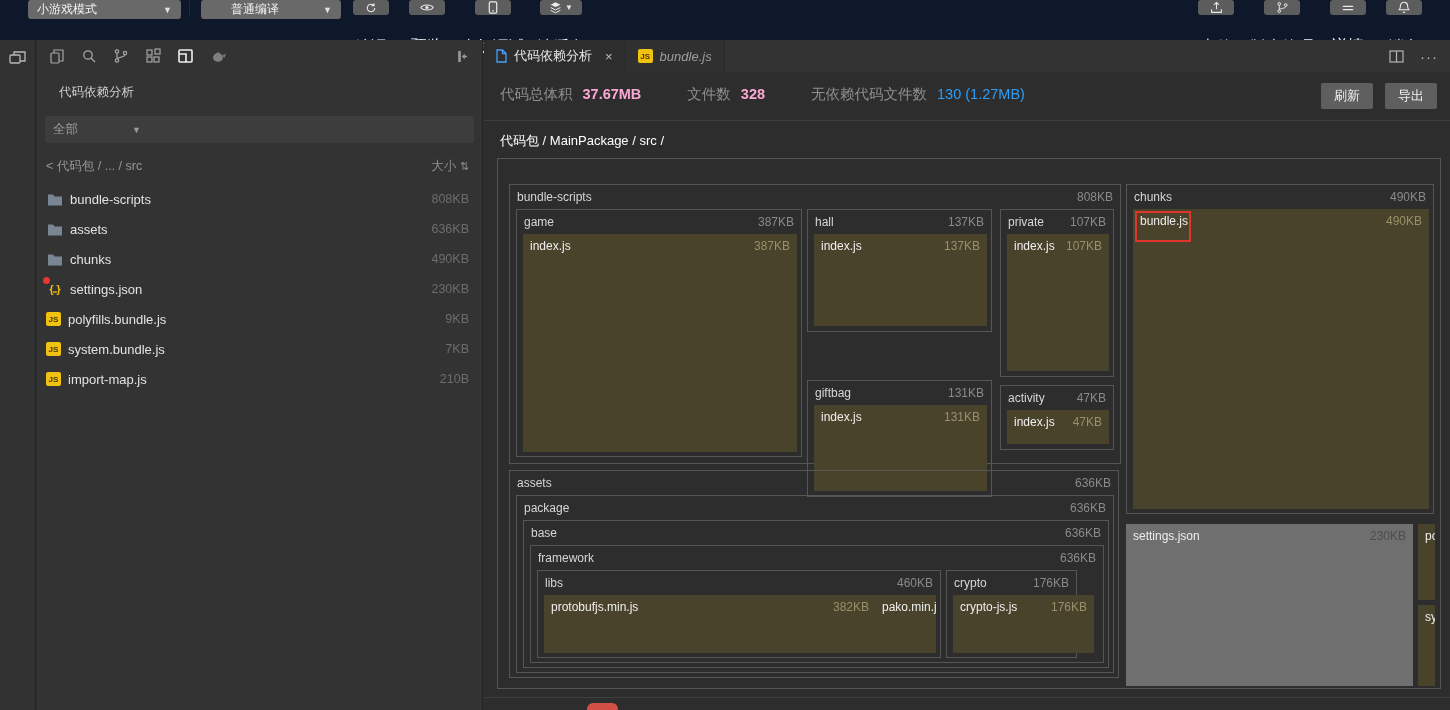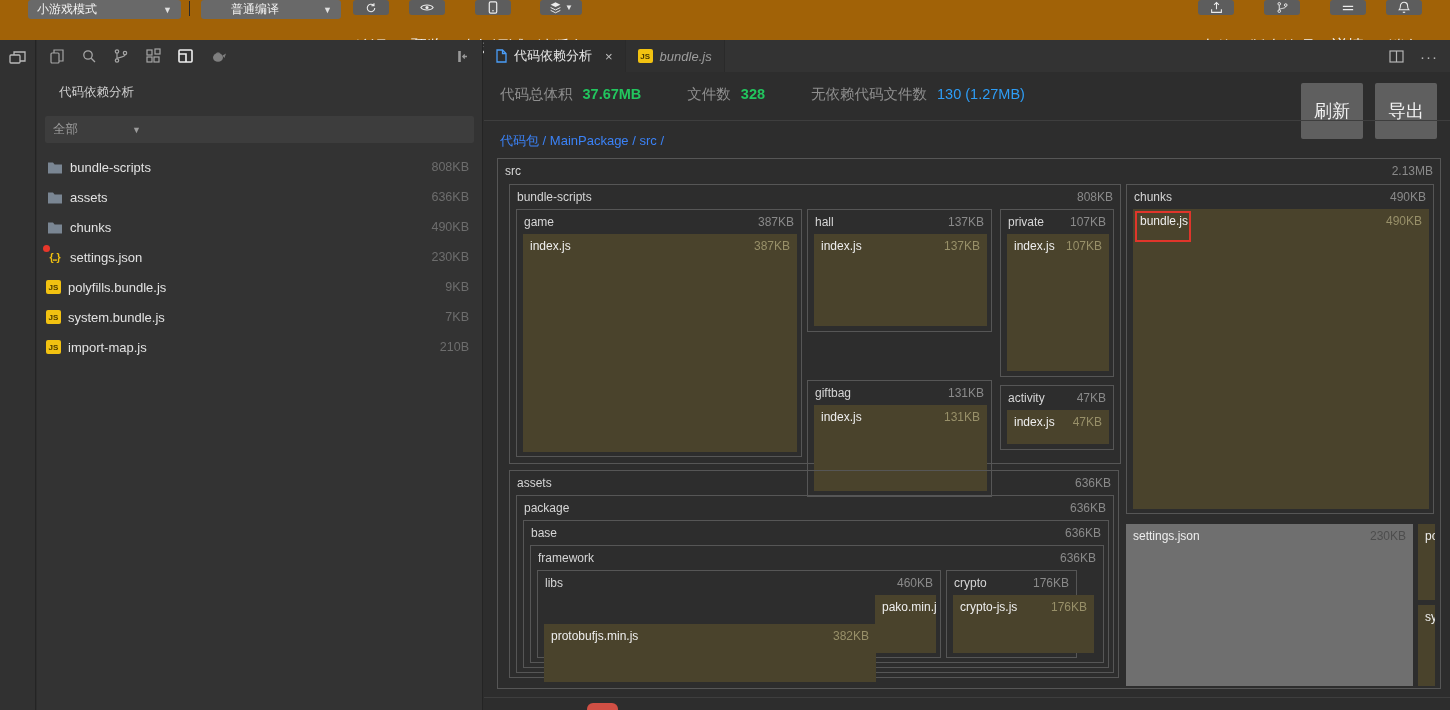--- a/index.html
+++ b/index.html
@@ -8,21 +8,21 @@
     position: relative;
     background: #2d2d2d;
     font-family: "Liberation Sans", "DejaVu Sans", sans-serif;
     font-size: 12px;
     color: #ddd;
     overflow: hidden;
   }
   svg { display:block; }
 
   
-  .toolbar { position:absolute; top:0; left:0; right:0; height:40px; background:#a16207; }
+  .toolbar { position:absolute; top:0; left:0; right:0; height:40px; background:#0f172a; }
   .dd {
     position:absolute; top:0; height:19px; background:#696969; border-radius:3px;
     color:#f2f2f2; display:flex; align-items:center; justify-content:space-between;
     padding:0 9px; font-size:12px; cursor:pointer;
   }
   .dd .caret { color:#e0e0e0; font-size:9px; margin-left:8px; }
   .dd-sep { position:absolute; left:189px; top:1px; width:1px; height:15px; background:#2a2a2a; }
   .tbtns { position:absolute; top:0; display:flex; gap:12px; }
   .tool-btn { text-align:center; cursor:pointer; min-width:44px; }
   .tool-btn .chip {
@@ -67,26 +67,26 @@
   .tab.active { background:#2d2d2d; color:#e8e8e8; }
   .tab.preview { background:#303030; color:#9d9d9d; font-style:italic; }
   .tab .close { margin-left:6px; color:#c0c0c0; font-size:13px; font-style:normal; }
   .tab-actions { position:absolute; right:12px; top:0; height:32px; display:flex; align-items:center; gap:16px; color:#b5b5b5; }
   .tab-actions > * { cursor:pointer; }
   .dots { font-size:15px; letter-spacing:1px; color:#b5b5b5; }
 
   .content { position:relative; height:638px; }
   .stats { position:absolute; top:13px; left:16px; display:flex; align-items:center; gap:46px; font-size:14.5px; }
   .stat .lbl { color:#8f8f8f; margin-right:10px; }
-  .stat .val { color:#22c55e; font-weight:bold; }
+  .stat .val { color:#f9a8d4; font-weight:bold; }
   .stat.blue .val { color:#2e9df6; font-weight:normal; }
   .hdr-btns { position:absolute; top:11px; right:13px; display:flex; gap:12px; }
-  .btn { background:#5f5f5f; color:#f2f2f2; padding:16px 13px; border-radius:2px; font-size:18px; cursor:pointer; }
+  .btn { background:#5f5f5f; color:#f2f2f2; padding:4px 13px; border-radius:2px; font-size:13px; cursor:pointer; }
   .divider { position:absolute; top:48px; left:0; right:0; height:1px; background:#3e3e3e; }
-  .crumb { position:absolute; top:60px; left:16px; color:#3b82f6; font-size:13px; }
+  .crumb { position:absolute; top:60px; left:16px; color:#ffffff; font-size:13px; }
 
   
   .treemap { position:absolute; top:86px; left:13px; width:944px; height:531px; }
   .tm-node { position:absolute; }
   .tm-group { border:1px solid #565656; }
   .tm-head { height:24px; display:flex; align-items:center; justify-content:space-between; padding:0 7px; overflow:hidden; white-space:nowrap; }
   .tm-label { color:#d6d6d6; font-size:12px; }
   .tm-size { color:#8a8a8a; font-size:12px; margin-left:8px; flex:none; }
   .tm-leaf { cursor:pointer; }
   .tm-leaf .tm-label { color:#eeeeee; }
@@ -254,20 +254,24 @@
 
   <div class="panel-title">代码依赖分析</div>
 
   <div class="filter-bar">
     <div class="filter-select">
       <span>全部</span>
       <span class="caret">▼</span>
     </div>
   </div>
 
+  <div class="crumb-row">
+    <span>&lt; 代码包 / ... / src</span>
+    <span class="sort"><span>大小</span> <span class="updown">⇅</span></span>
+  </div>
 
   <div class="file-list">
       <div class="file-row">
         <span class="fic">
           <svg width="16" height="13" viewBox="0 0 16 13">
             <path d="M1 1.5h5l1.6 2H15v9H1z" fill="#7a8693"></path>
           </svg>
         </span>
         <span class="nm">bundle-scripts</span>
         <span class="sz">808KB</span>
@@ -352,24 +356,20 @@
     </div>
     <div class="hdr-btns">
       <span class="btn">刷新</span>
       <span class="btn">导出</span>
     </div>
     <div class="divider"></div>
     <div class="crumb">代码包 / MainPackage / src /</div>
 
     <div class="treemap">
         <div class="tm-node tm-group" style="left: 0px; top: 0px; width: 944px; height: 531px;">
-          <div class="tm-head">
-            <span class="tm-label">src</span>
-            <span class="tm-size">2.13MB</span>
-          </div>
           <div class="tm-node tm-group" style="left: 11px; top: 25px; width: 612px; height: 280px;">
             <div class="tm-head">
               <span class="tm-label">bundle-scripts</span>
               <span class="tm-size">808KB</span>
             </div>
             <div class="tm-node tm-group" style="left: 6px; top: 24px; width: 286px; height: 248px;">
               <div class="tm-head">
                 <span class="tm-label">game</span>
                 <span class="tm-size">387KB</span>
               </div>
@@ -460,21 +460,21 @@
                 <div class="tm-node tm-group" style="left: 6px; top: 24px; width: 574px; height: 118px;">
                   <div class="tm-head">
                     <span class="tm-label">framework</span>
                     <span class="tm-size">636KB</span>
                   </div>
                   <div class="tm-node tm-group" style="left: 6px; top: 24px; width: 404px; height: 88px;">
                     <div class="tm-head">
                       <span class="tm-label">libs</span>
                       <span class="tm-size">460KB</span>
                     </div>
-                    <div class="tm-node tm-leaf tm-leaf-js" style="left: 6px; top: 24px; width: 332px; height: 58px; margin-top: 29px;">
+                    <div class="tm-node tm-leaf tm-leaf-js" style="left: 6px; top: 24px; width: 332px; height: 58px;">
                       <div class="tm-head">
                         <span class="tm-label">protobufjs.min.js</span>
                         <span class="tm-size">382KB</span>
                       </div>
                     </div>
                     <div class="tm-node tm-leaf tm-leaf-js" style="left: 337px; top: 24px; width: 61px; height: 58px;">
                       <div class="tm-head">
                         <span class="tm-label">pako.min.js</span>
                         <span class="tm-size"></span>
                       </div>

